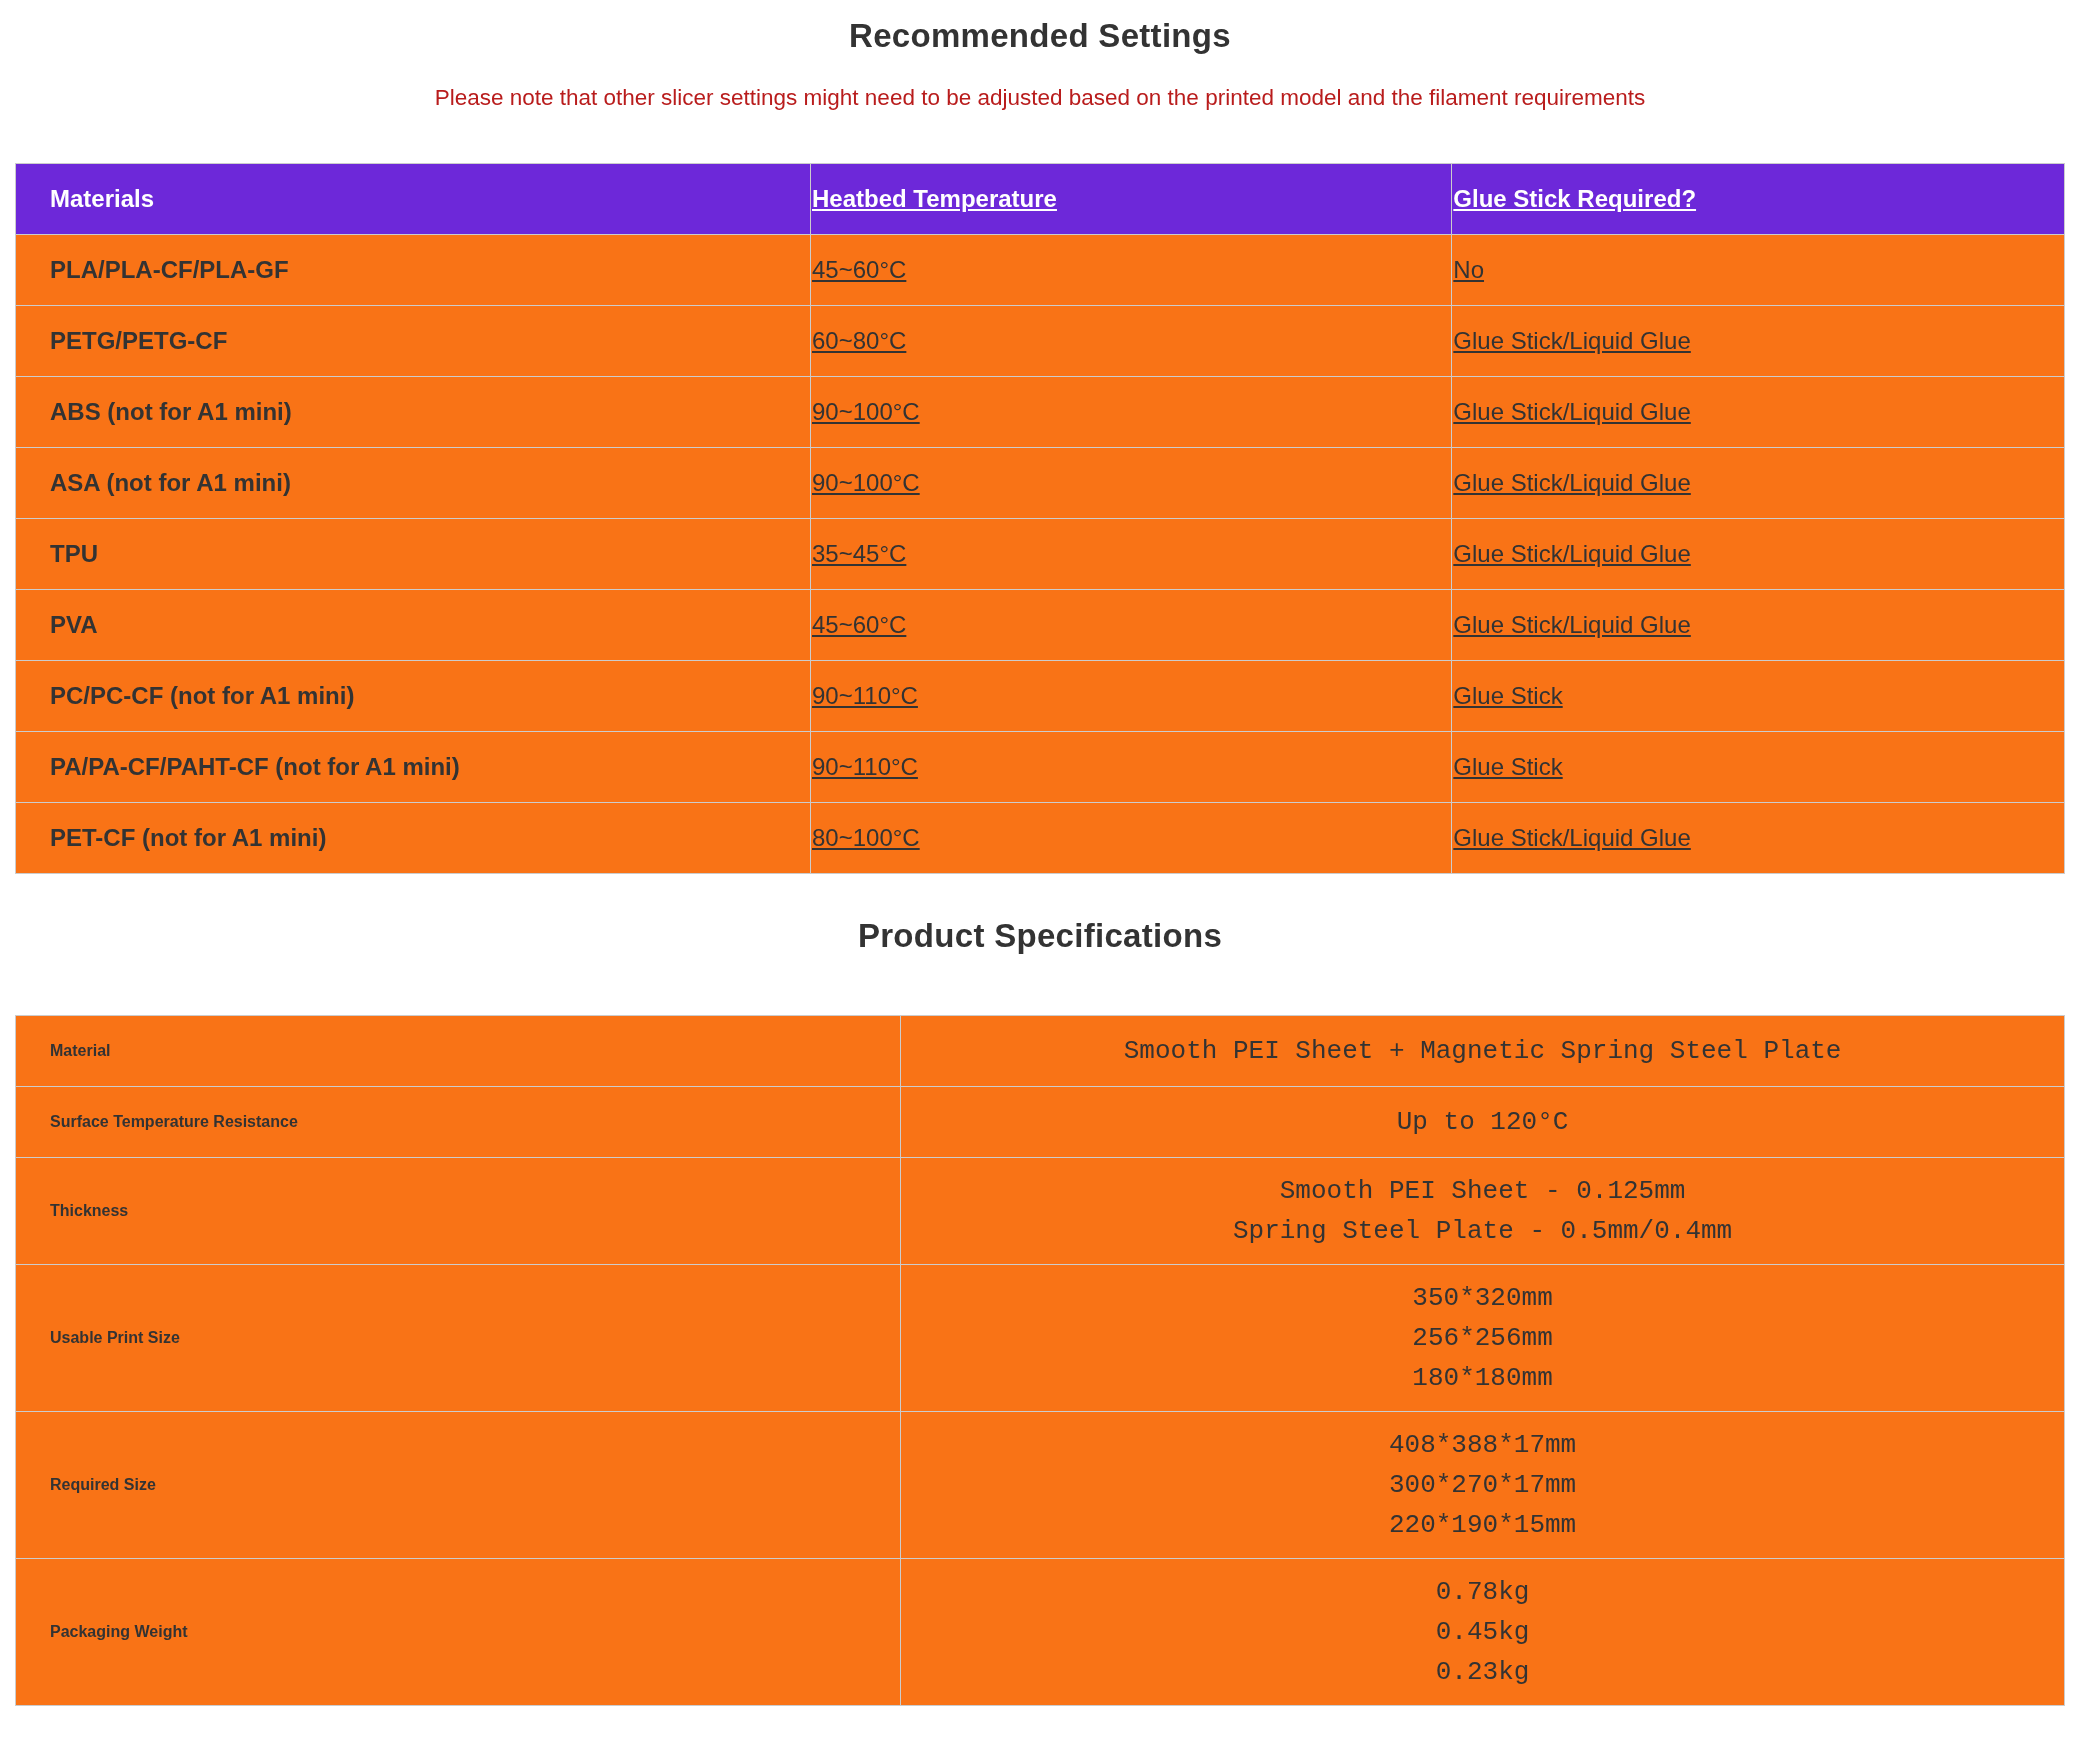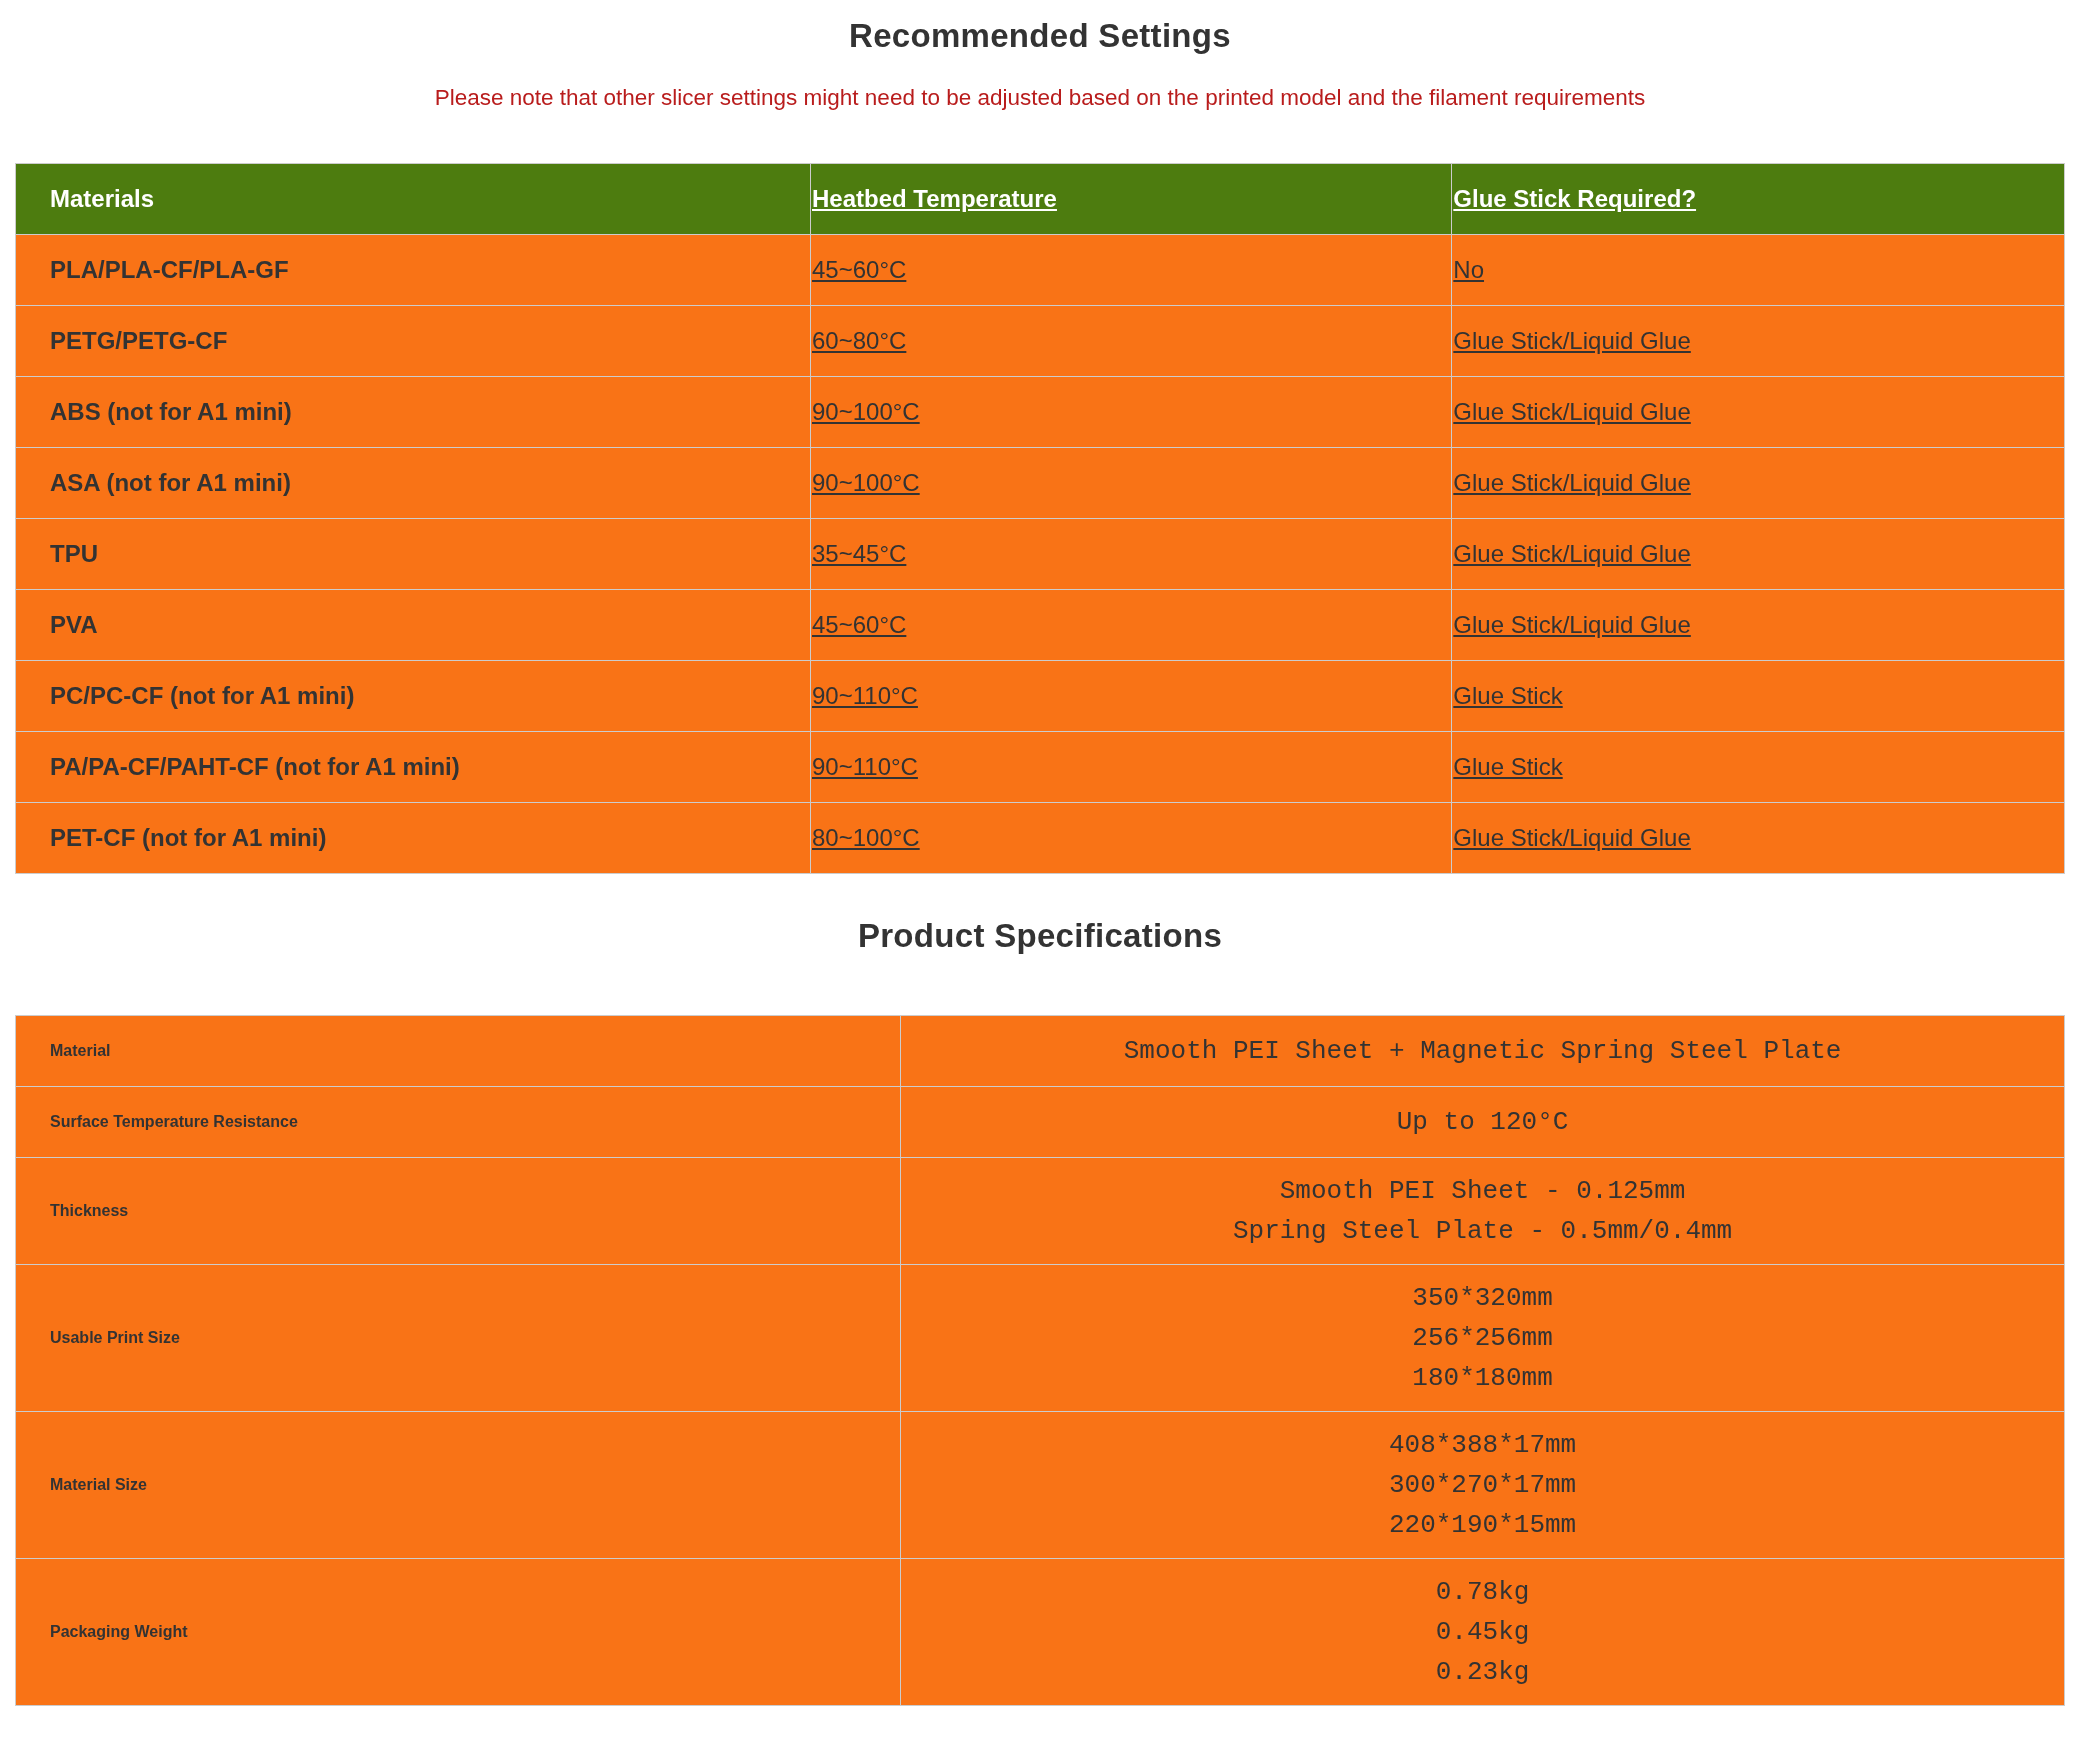--- a/index.html
+++ b/index.html
@@ -43,21 +43,21 @@
   table.grid th,
   table.grid td {
     border: 1.9px solid #cccccc;
     background: #f97316;
     font-size: 24px;
     color: #333333;
     vertical-align: middle;
     box-sizing: border-box;
   }
   table.grid thead th {
-    background: #4d7c0f;
+    background: #6d28d9;
     color: #ffffff;
     font-weight: 700;
     height: 71px;
   }
   table.grid tbody td { height: 71px; }
 
   .cell-left {
     text-align: left;
     padding-left: 34px;
     font-weight: 600;
@@ -192,21 +192,21 @@
       </tr>
       <tr class="row-h4">
         <td class="label">Usable Print Size</td>
         <td class="value">
           <div class="vline">350*320mm</div>
           <div class="vline">256*256mm</div>
           <div class="vline">180*180mm</div>
         </td>
       </tr>
       <tr class="row-h4">
-        <td class="label">Material Size</td>
+        <td class="label">Required Size</td>
         <td class="value">
           <div class="vline">408*388*17mm</div>
           <div class="vline">300*270*17mm</div>
           <div class="vline">220*190*15mm</div>
         </td>
       </tr>
       <tr class="row-h4">
         <td class="label">Packaging Weight</td>
         <td class="value">
           <div class="vline">0.78kg</div>

